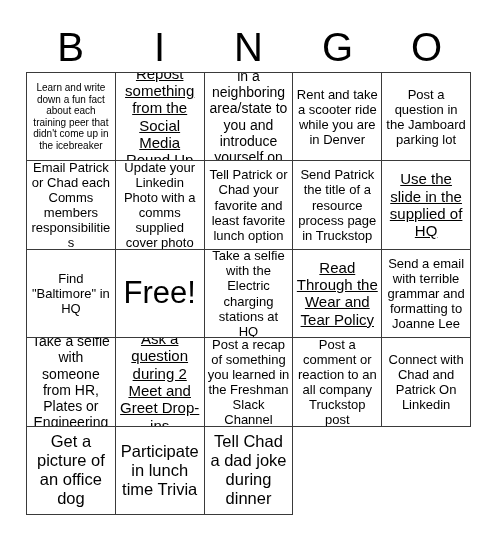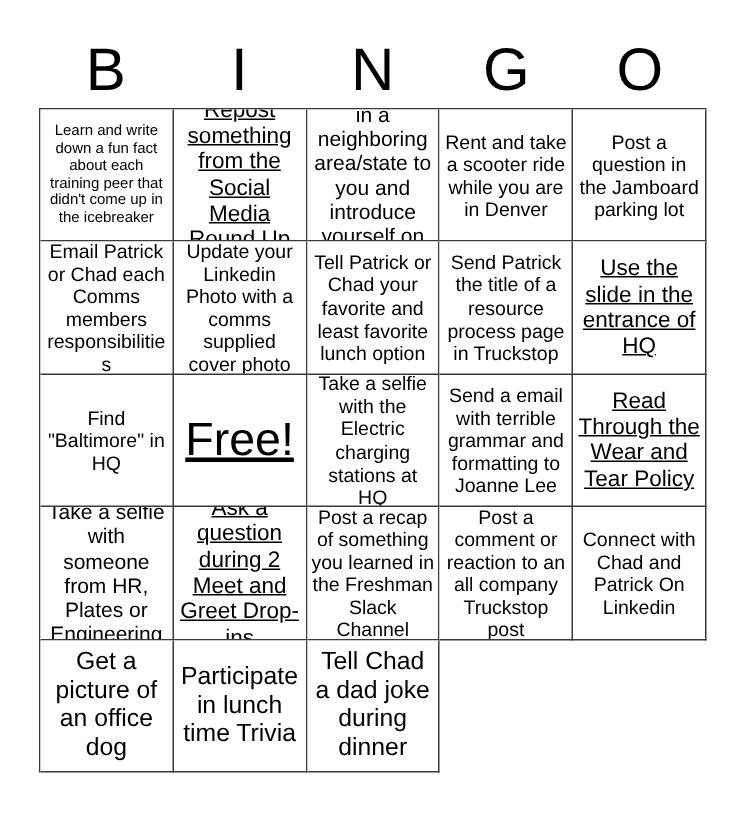--- a/index.html
+++ b/index.html
@@ -69,21 +69,21 @@
     line-height: 1.16;
     word-wrap: break-word;
     hyphens: none;
   }
   
   .fs-xs .cell-text { font-size: 10px; }
   .fs-sm .cell-text { font-size: 14px; }
   .fs-md .cell-text { font-size: 13px; }
   .fs-lg .cell-text { font-size: 15px; text-decoration: underline; }
   .fs-xl .cell-text { font-size: 16.5px; }
-  .fs-free .cell-text { font-size: 31px; line-height: 1.05; text-decoration: underline; }
+  .fs-free .cell-text { font-size: 31px; line-height: 1.05; }
 </style>
 </head>
 <body>
 
 <div id="card">
 
   <div id="header-row">
     <div class="header-letter">B</div>
     <div class="header-letter">I</div>
     <div class="header-letter">N</div>
@@ -113,36 +113,36 @@
       <div class="cell fs-md">
         <span class="cell-text">Update your Linkedin Photo with a comms supplied cover photo</span>
       </div>
       <div class="cell fs-md">
         <span class="cell-text">Tell Patrick or Chad your favorite and least favorite lunch option</span>
       </div>
       <div class="cell fs-md">
         <span class="cell-text">Send Patrick the title of a resource process page in Truckstop</span>
       </div>
       <div class="cell fs-lg">
-        <span class="cell-text">Use the slide in the entrance of HQ</span>
+        <span class="cell-text">Use the slide in the supplied of HQ</span>
       </div>
       <div class="cell fs-md">
         <span class="cell-text">Find "Baltimore" in HQ</span>
       </div>
       <div class="cell fs-free">
         <span class="cell-text">Free!</span>
       </div>
       <div class="cell fs-md">
         <span class="cell-text">Take a selfie with the Electric charging stations at HQ</span>
       </div>
+      <div class="cell fs-lg">
+        <span class="cell-text">Read Through the Wear and Tear Policy</span>
+      </div>
       <div class="cell fs-md">
         <span class="cell-text">Send a email with terrible grammar and formatting to Joanne Lee</span>
-      </div>
-      <div class="cell fs-lg">
-        <span class="cell-text">Read Through the Wear and Tear Policy</span>
       </div>
       <div class="cell fs-sm">
         <span class="cell-text">Take a selfie with someone from HR, Plates or Engineering</span>
       </div>
       <div class="cell fs-lg">
         <span class="cell-text">Ask a question during 2 Meet and Greet Drop-ins</span>
       </div>
       <div class="cell fs-md">
         <span class="cell-text">Post a recap of something you learned in the Freshman Slack Channel</span>
       </div>

